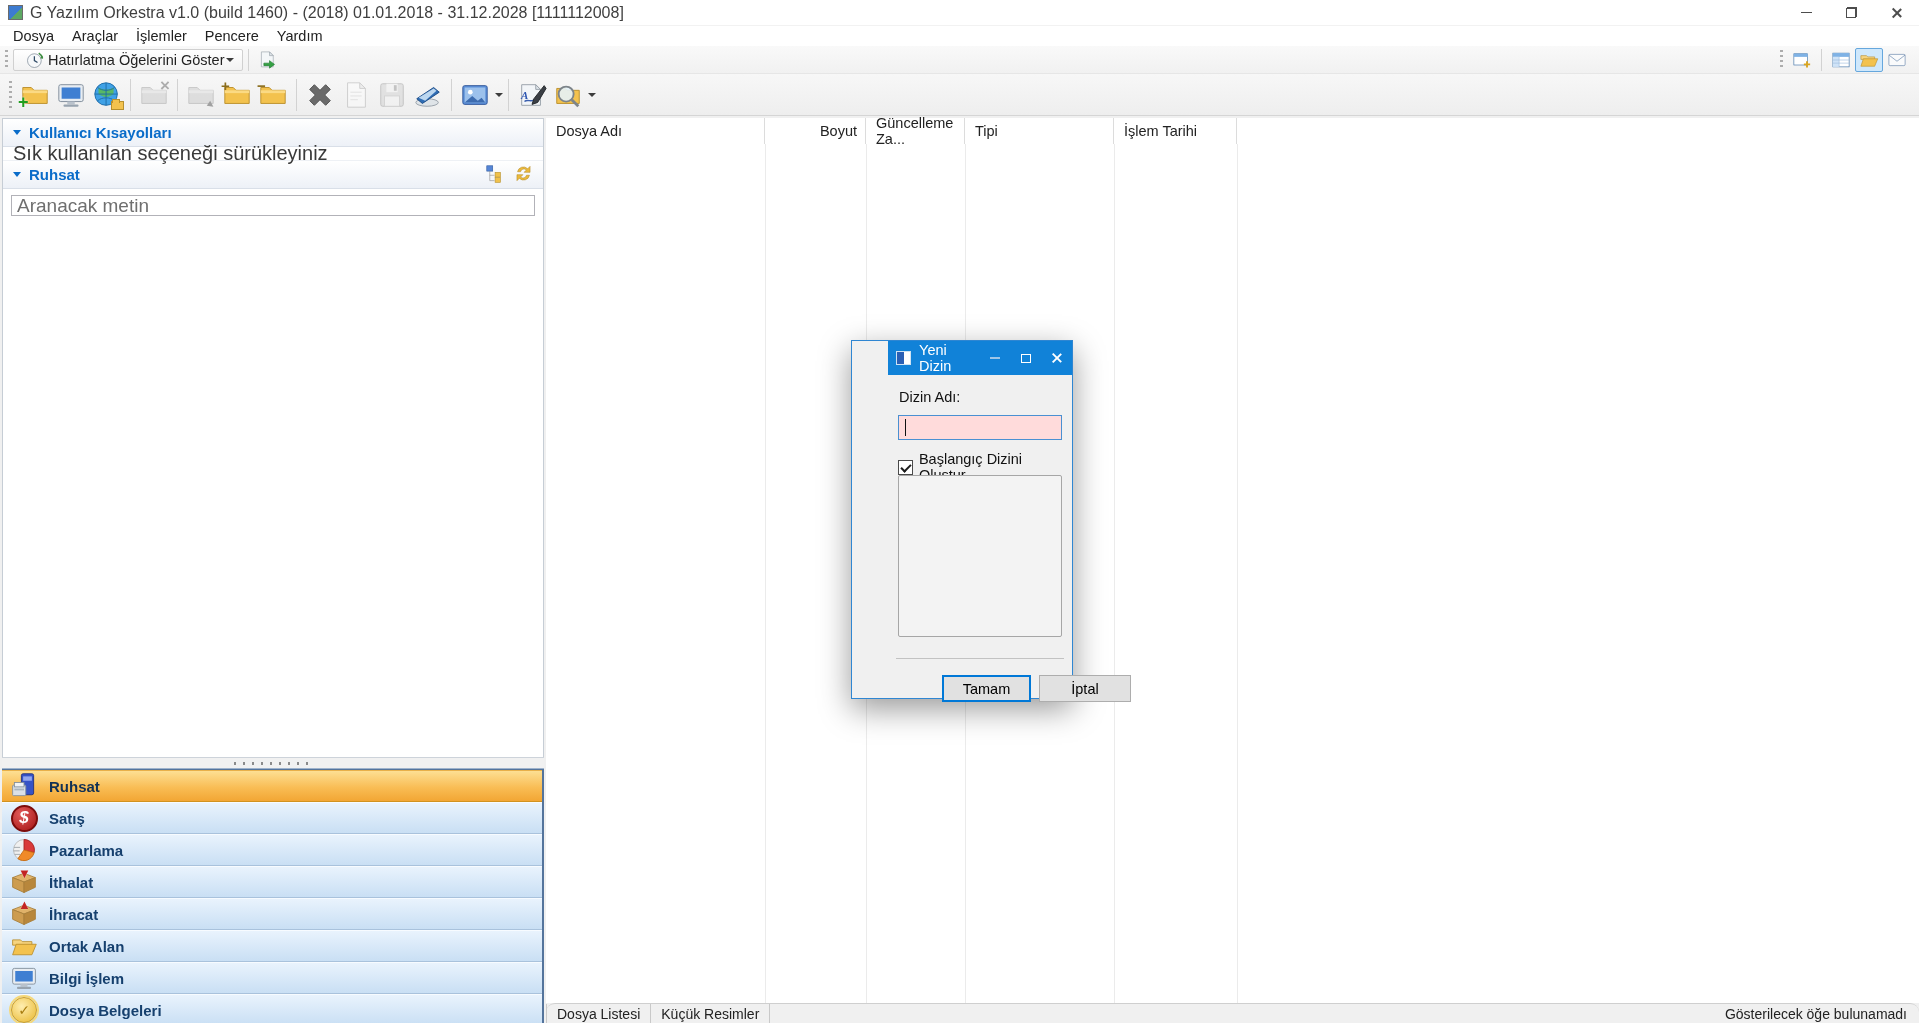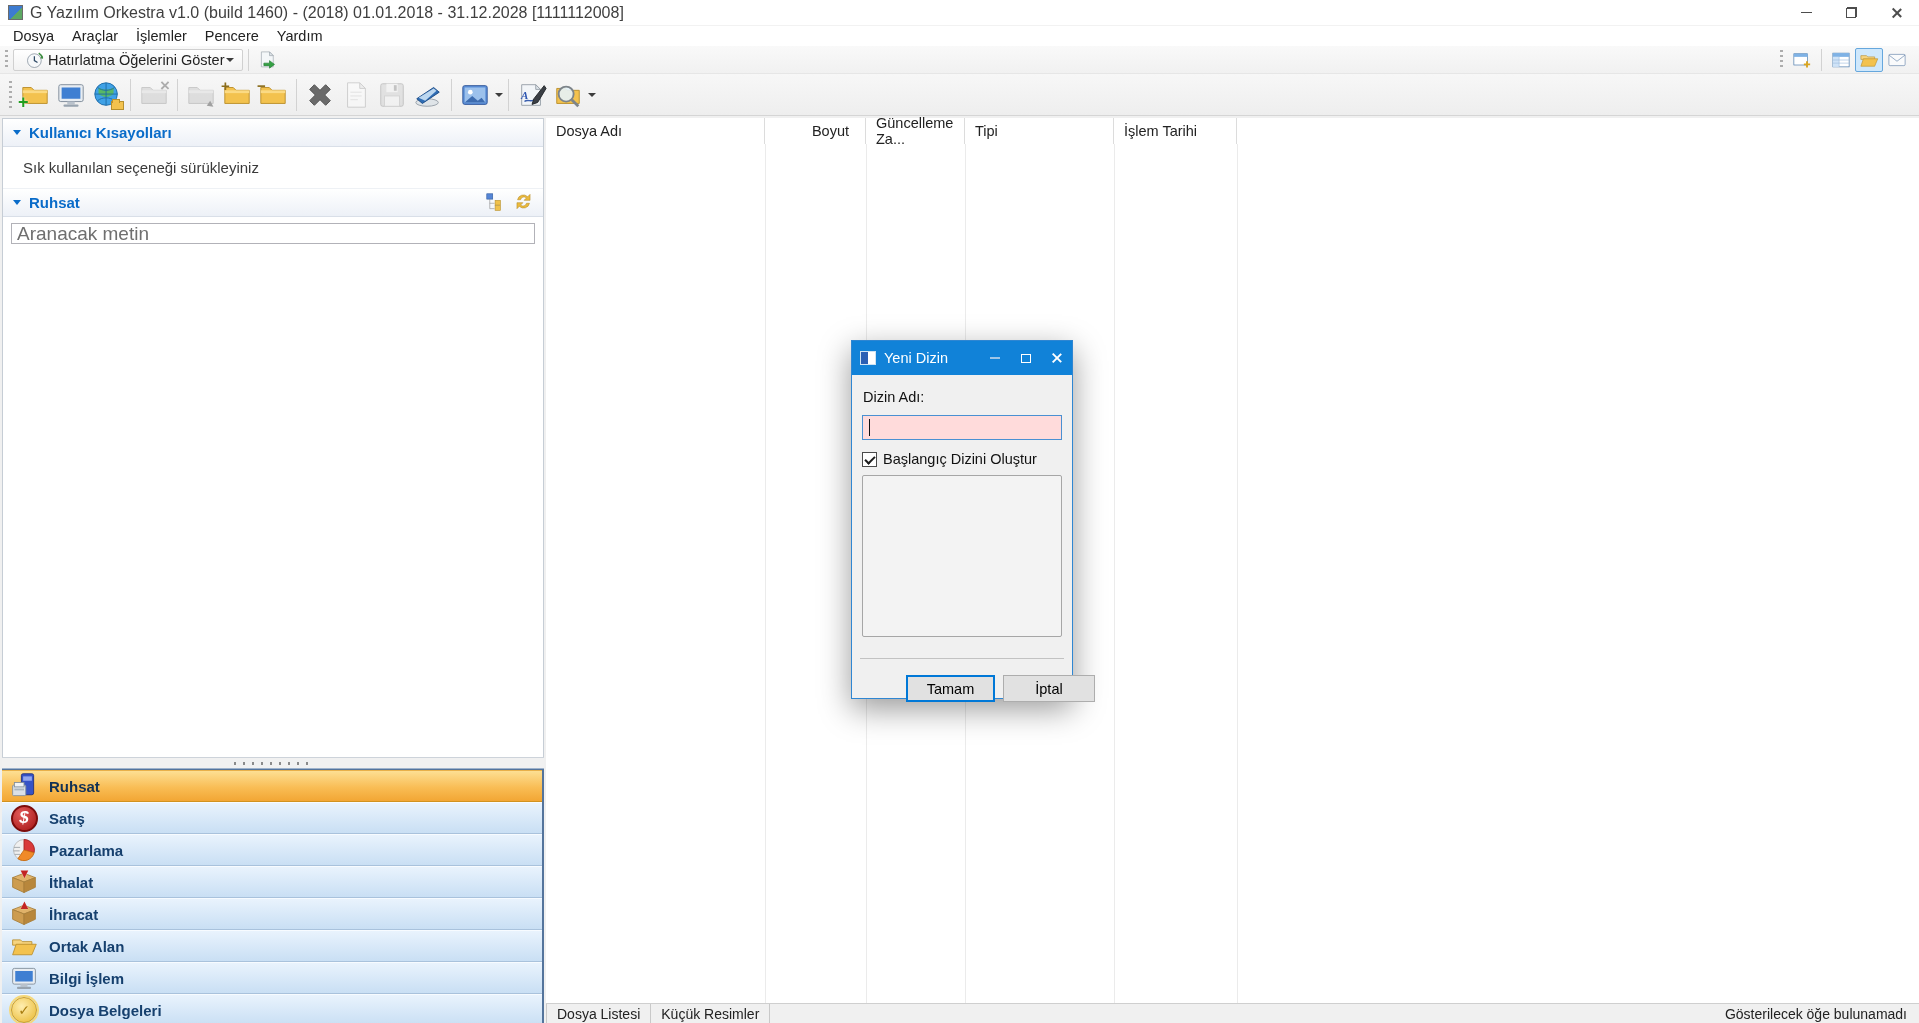--- a/index.html
+++ b/index.html
@@ -78,21 +78,21 @@
   
   .sidebar { position:absolute; left:2px; top:118px; width:542px; height:639px;
     background:#ffffff; border:1px solid #c6cdd5; border-bottom:none; }
   .phead { height:28px; display:flex; align-items:center; gap:8px; padding:0 10px;
     background:linear-gradient(#ffffff,#edf1f7); border-bottom:1px solid #d9dfe8; }
   .phead .arrow-down { width:0; height:0; border-left:4px solid transparent; border-right:4px solid transparent;
     border-top:5px solid #0a6cc9; }
   .phead .ptitle { color:#0a6cc9; font-weight:bold; font-size:15px; }
   .phead .hicons { margin-left:auto; display:flex; gap:10px; }
   .hicons svg { width:19px; height:19px; }
-  .hint { height:42px; display:flex; align-items:center; padding:0 20px; font-size:15px; color:#3a3a3a;
+  .hint { height:14px; display:flex; align-items:center; padding:0 10px; font-size:20px; color:#3a3a3a;
     border-bottom:1px solid #eef1f5; }
   .searchwrap { padding:6px 8px; }
   .searchwrap input { width:100%; height:21px; border:1px solid #b2b2b8; padding:0 5px;
     font-size:19px; color:#333; background:#fff; font-family:inherit; }
   .searchwrap input::placeholder { color:#6f6f6f; opacity:1; }
 
   
   .splitter { position:absolute; left:2px; top:757px; width:542px; height:12px;
     background:#f1f1f1; border-top:1px solid #cdd3da; border-bottom:1px solid #9fb3cc;
     display:flex; align-items:center; justify-content:center; }
@@ -117,33 +117,33 @@
   .icon-medal { width:26px; height:26px; border-radius:50%;
     background:radial-gradient(circle at 40% 35%,#ffeeb0,#e8b72e); border:1px solid #c99e2b;
     display:flex; align-items:center; justify-content:center; box-shadow:0 0 0 2px #f5d879; }
   .icon-medal::after { content:"✓"; color:#a87d10; font-weight:bold; font-size:14px; }
 
   
   .main { position:absolute; left:546px; top:118px; width:1373px; height:885px; background:#fff; }
   .lheader { display:flex; height:26px; align-items:center; background:#fff; }
   .hcell { height:100%; display:flex; align-items:center; padding:0 10px; font-size:14.5px; color:#222;
     border-right:1px solid #dcdcdc; }
-  .hcell.right { justify-content:flex-end; padding-right:16px; }
+  .hcell.right { justify-content:flex-end; padding-right:8px; }
   .gline { position:absolute; top:26px; bottom:0; width:1px; background:#ebebeb; }
 
   
   .statusbar { position:absolute; left:546px; top:1003px; width:1373px; height:20px;
-    background:#f0f0f0; border-top:1px solid #cfcfcf; display:flex; align-items:center; font-size:14px; color:#222; }
+    background:#f0f0f0; border-top:1px solid #cfcfcf; display:flex; align-items:center; font-size:14px; color:#222;border-radius:9px; }
   .stab { height:100%; display:flex; align-items:center; padding:0 10px; border-right:1px solid #c9c9c9; }
   .stab:first-child { border-left:1px solid #c9c9c9; }
   .smsg { margin-left:auto; padding-right:12px; color:#222; }
 
   
   .dialog { position:absolute; left:851px; top:340px; width:222px; height:359px; z-index:10;
-    background:#f0f0f0; border:1px solid #2f86d2; box-shadow:0 10px 30px rgba(0,0,0,.40); }
+    background:#f0f0f0; border:1px solid #2f86d2; box-shadow:0 10px 30px rgba(0,0,0,.40);padding-left:36px; }
   .dtitle { height:34px; background:#1182d8; display:flex; align-items:center; }
   .dlgicon { width:16px; height:14px; margin:0 8px; background:#fff; border:1px solid #cfe3f3; position:relative; }
   .dlgicon::before { content:""; position:absolute; left:0; top:0; width:7px; height:12px; background:#2a5fb4; }
   .dtext { color:#fff; font-size:14.5px; }
   .dbtns { margin-left:auto; display:flex; height:100%; }
   .dbtn { width:31px; height:100%; display:flex; align-items:center; justify-content:center; }
   .dmin { width:10px; height:1.5px; background:#9fc6e8; }
   .dmax { width:10px; height:9px; border:1.5px solid #fff; }
   .dx { position:relative; width:12px; height:12px; }
   .dx::before,.dx::after { content:""; position:absolute; left:5.5px; top:0; width:1.6px; height:12px; background:#fff; }

